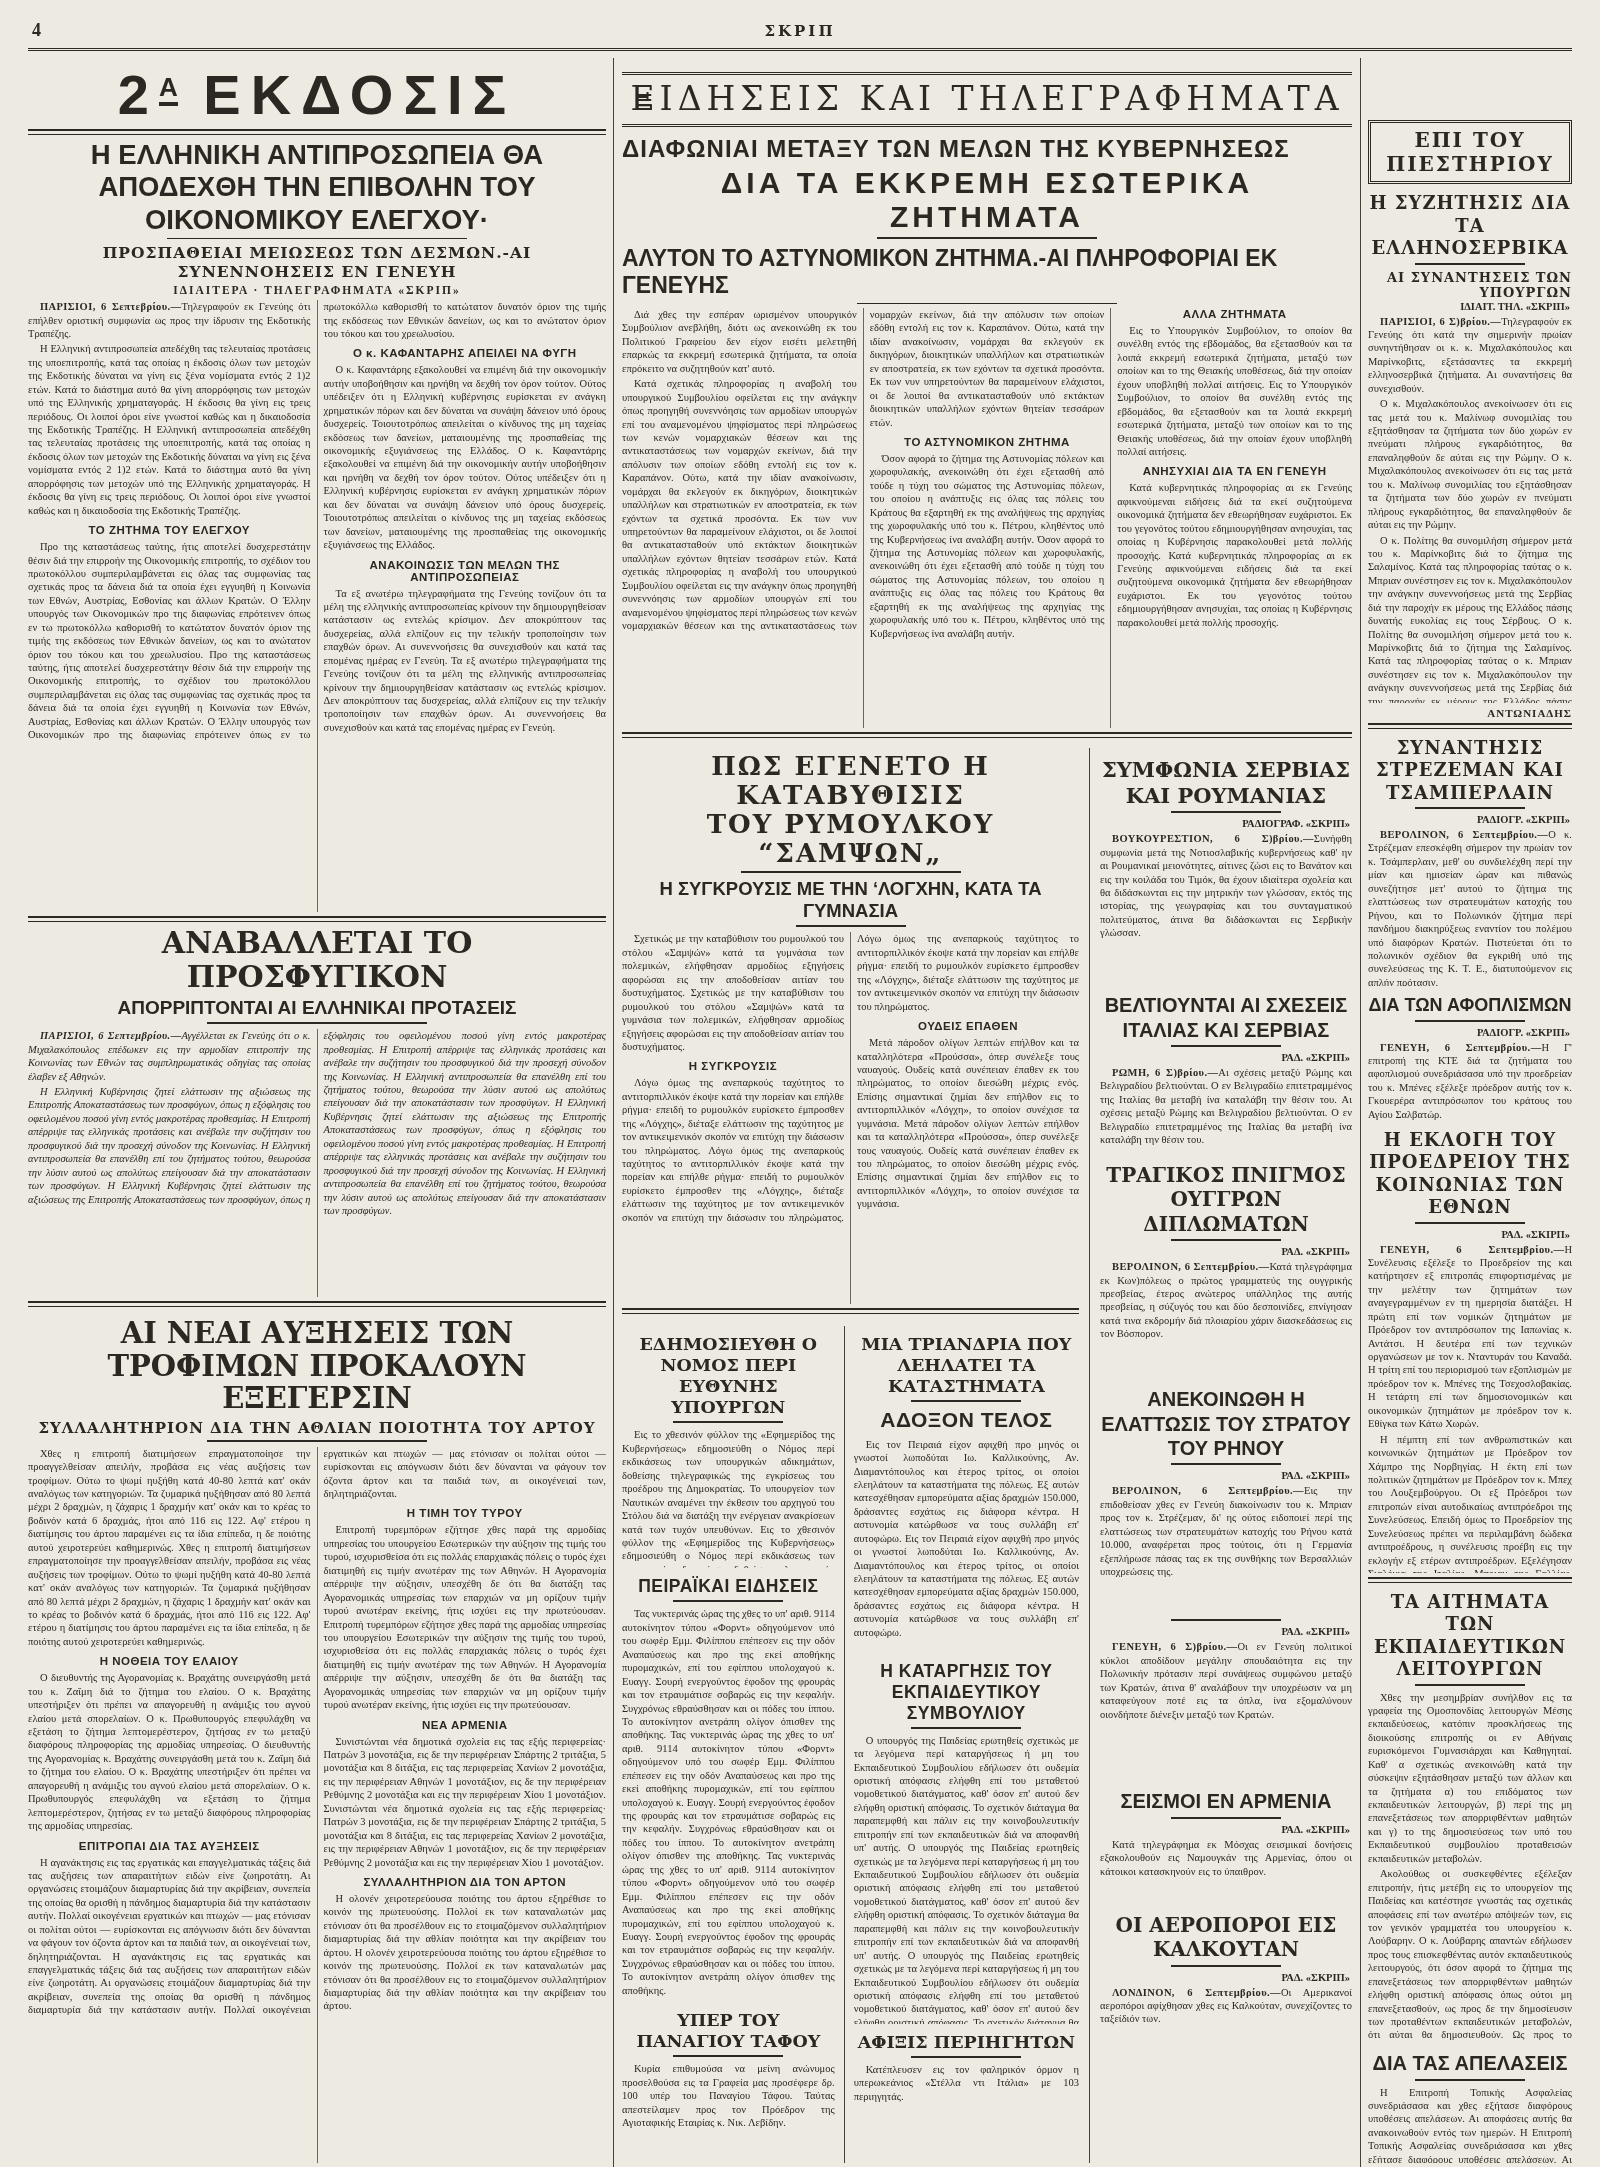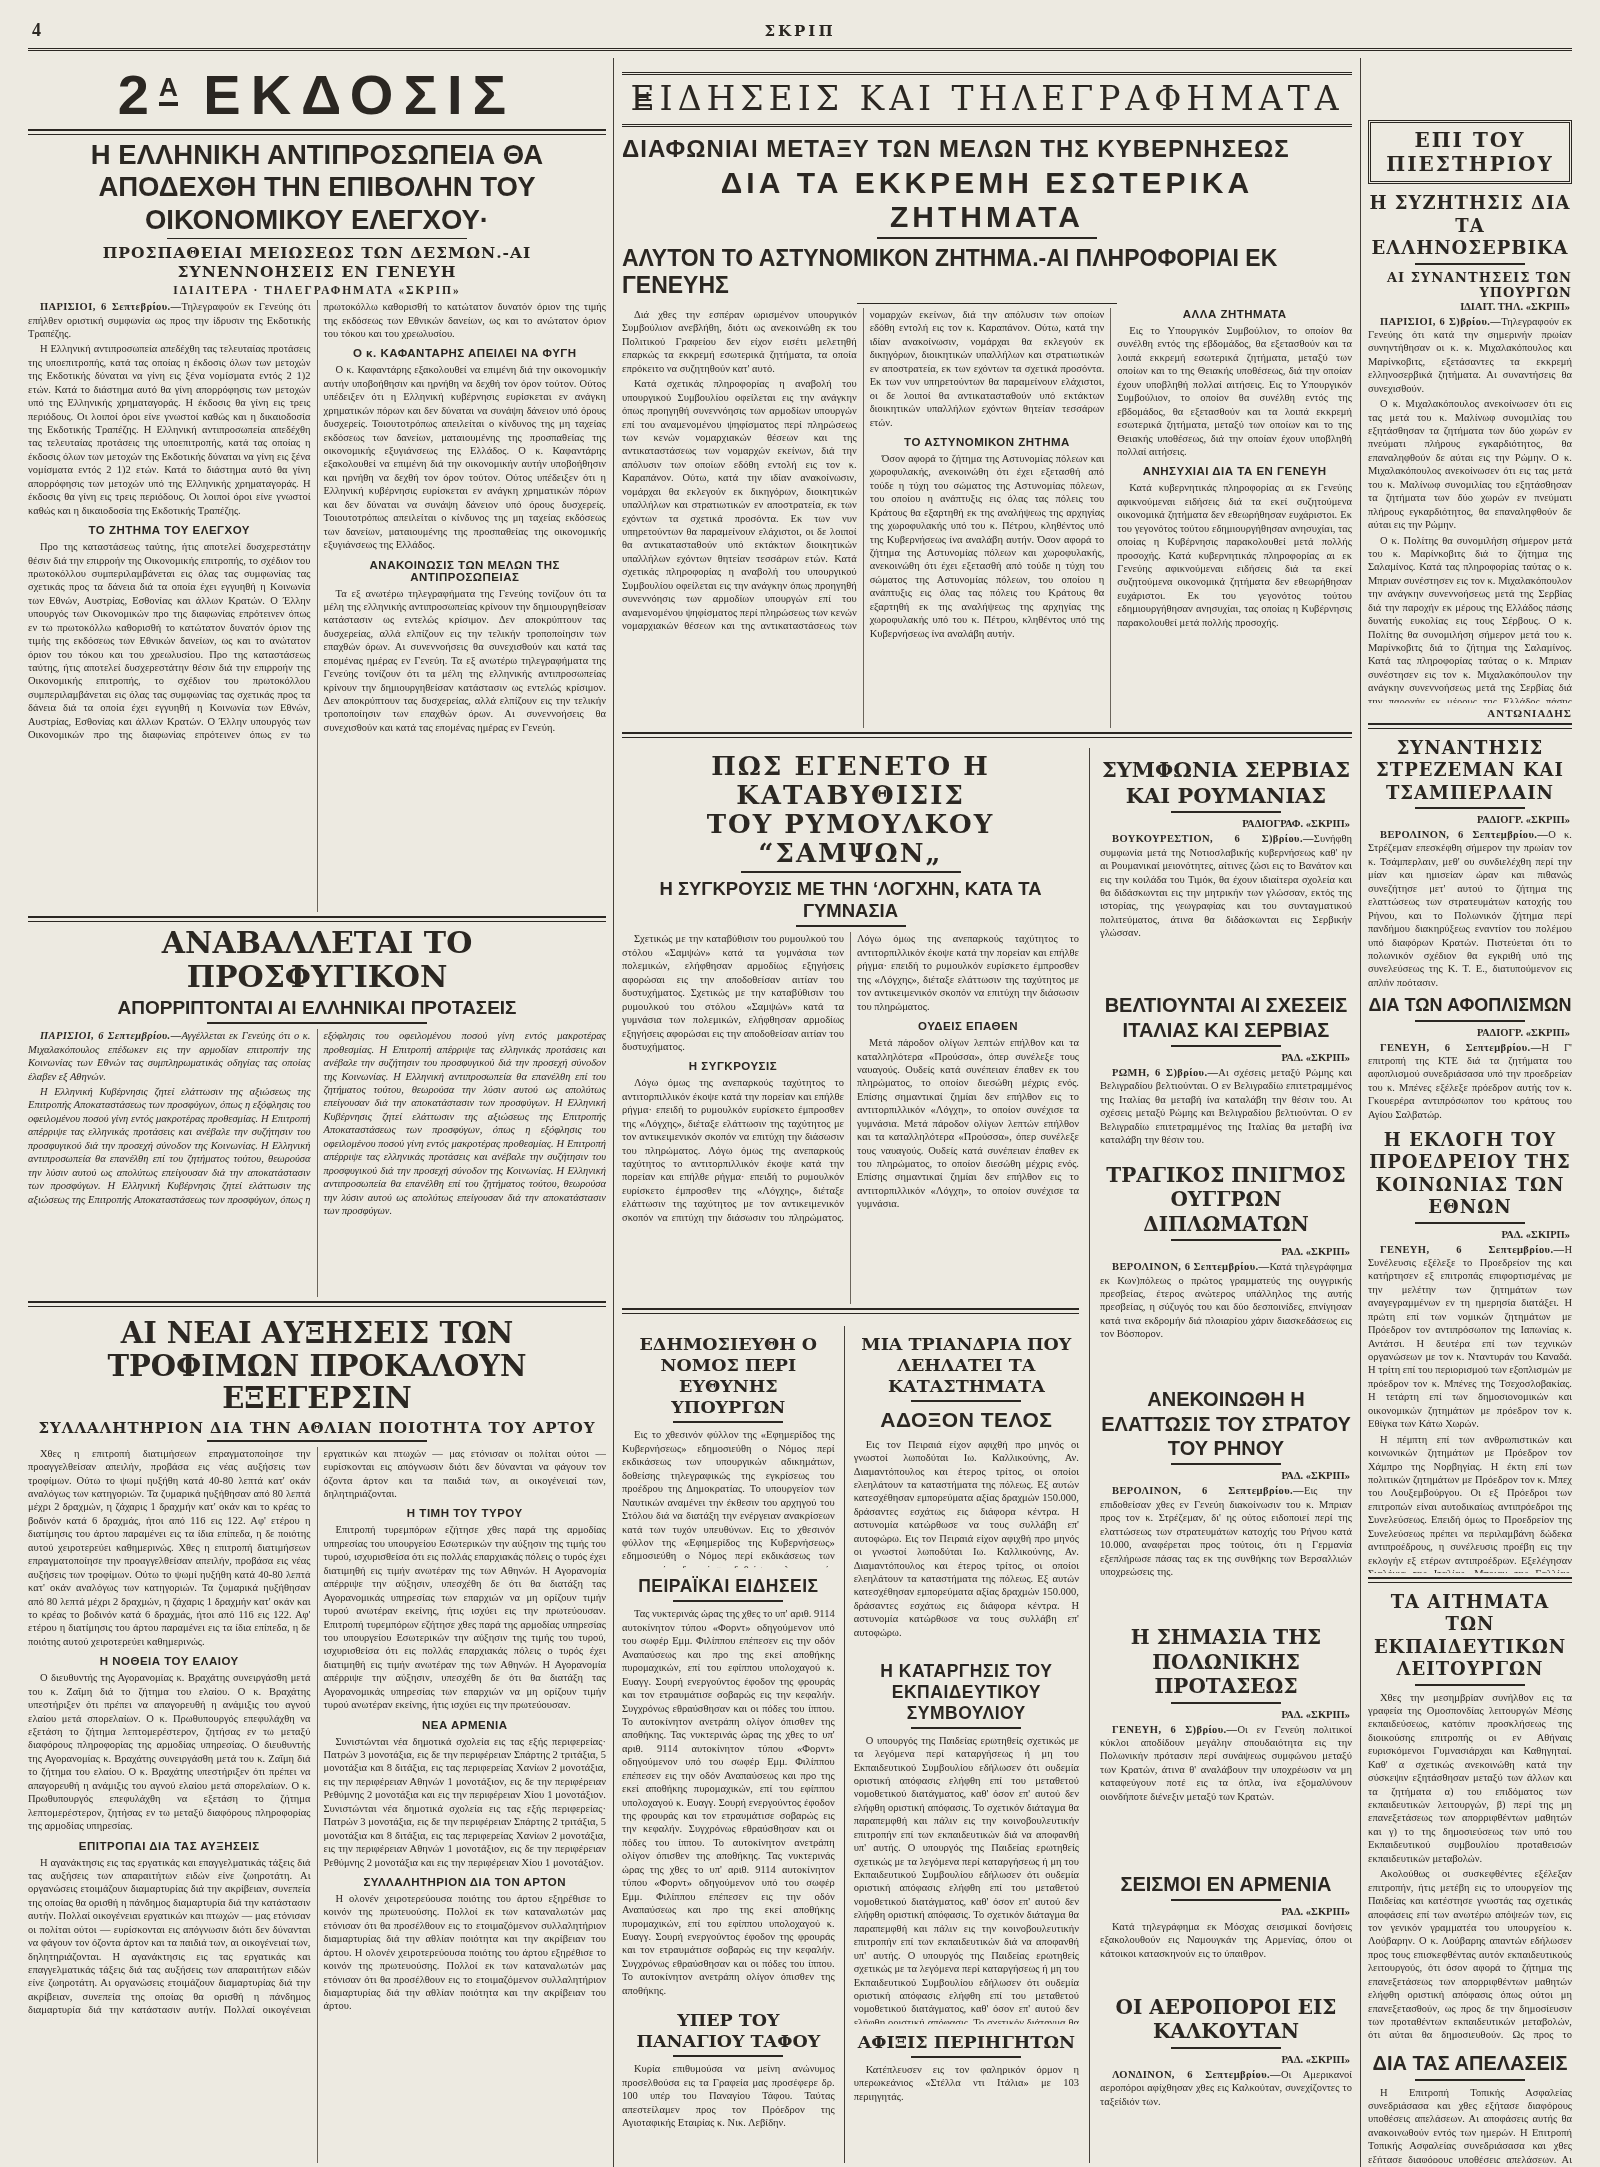--- a/index.html
+++ b/index.html
@@ -233,21 +233,20 @@
             <p class="bp"><b class="dl">ΒΕΡΟΛΙΝΟΝ, 6 Σεπτεμβρίου.—</b><span>Κατά τηλεγράφημα εκ Κων)πόλεως ο πρώτος γραμματεύς της ουγγρικής πρεσβείας, έτερος ανώτερος υπάλληλος της αυτής πρεσβείας, η σύζυγός του και δύο δεσποινίδες, επνίγησαν κατά τινα εκδρομήν διά πλοιαρίου χάριν διασκεδάσεως εις τον Βόσπορον.</span></p>
           </div>
 
           <h3 class="c-h">ΑΝΕΚΟΙΝΩΘΗ Η ΕΛΑΤΤΩΣΙΣ ΤΟΥ ΣΤΡΑΤΟΥ ΤΟΥ ΡΗΝΟΥ</h3>
           <div class="u"></div>
           <div class="credit">ΡΑΔ. «ΣΚΡΙΠ»</div>
           <div class="abody" style="height:132px">
             <p class="bp"><b class="dl">ΒΕΡΟΛΙΝΟΝ, 6 Σεπτεμβρίου.—</b><span>Εις την επιδοθείσαν χθες εν Γενεύη διακοίνωσιν του κ. Μπριαν προς τον κ. Στρέζεμαν, δι' ης ούτος ειδοποιεί περί της ελαττώσεως των στρατευμάτων κατοχής του Ρήνου κατά 10.000, αναφέρεται προς τούτοις, ότι η Γερμανία εξεπλήρωσε πάσας τας εκ της συνθήκης των Βερσαλλιών υποχρεώσεις της.</span></p>
           </div>
 
-          <h3 class="c-h serifh">Η ΣΗΜΑΣΙΑ ΤΗΣ ΠΟΛΩΝΙΚΗΣ ΠΡΟΤΑΣΕΩΣ</h3>
           <div class="u"></div>
           <div class="credit">ΡΑΔ. «ΣΚΡΙΠ»</div>
           <div class="abody" style="height:140px">
             <p class="bp"><b class="dl">ΓΕΝΕΥΗ, 6 Σ)βρίου.—</b><span>Οι εν Γενεύη πολιτικοί κύκλοι αποδίδουν μεγάλην σπουδαιότητα εις την Πολωνικήν πρότασιν περί συνάψεως συμφώνου μεταξύ των Κρατών, άτινα θ' αναλάβουν την υποχρέωσιν να μη καταφεύγουν ποτέ εις τα όπλα, ίνα εξομαλύνουν οιονδήποτε διένεξιν μεταξύ των Κρατών.</span></p>
           </div>
 
           <h3 class="c-h">ΣΕΙΣΜΟΙ ΕΝ ΑΡΜΕΝΙΑ</h3>
           <div class="u"></div>
           <div class="credit">ΡΑΔ. «ΣΚΡΙΠ»</div>
           <div class="abody" style="height:66px">

